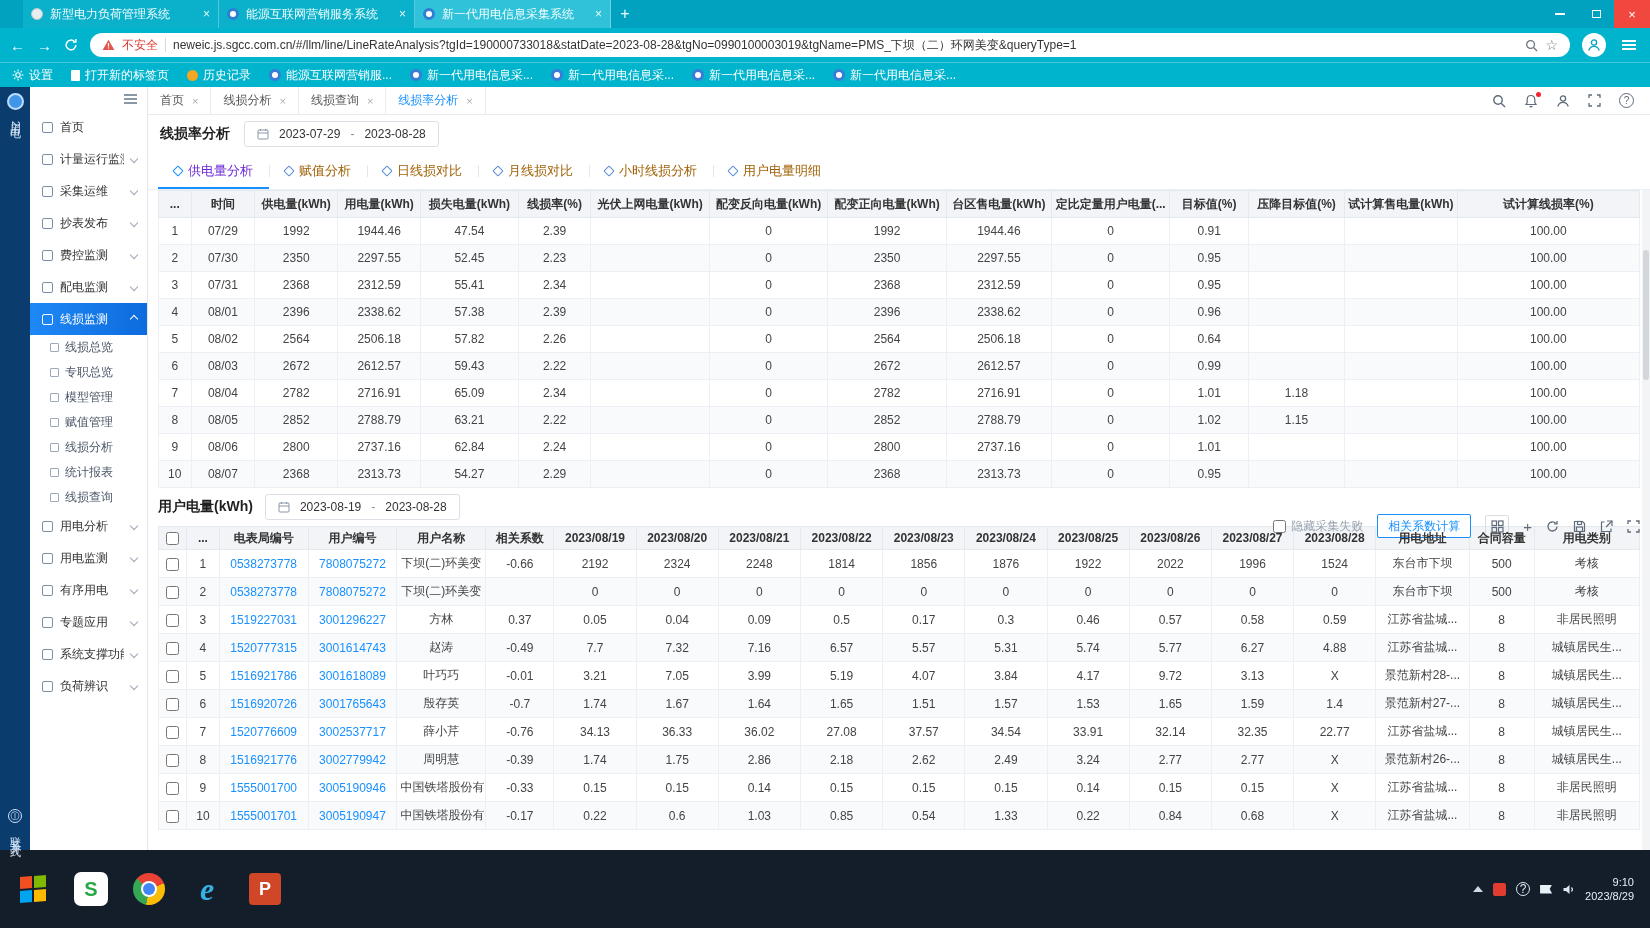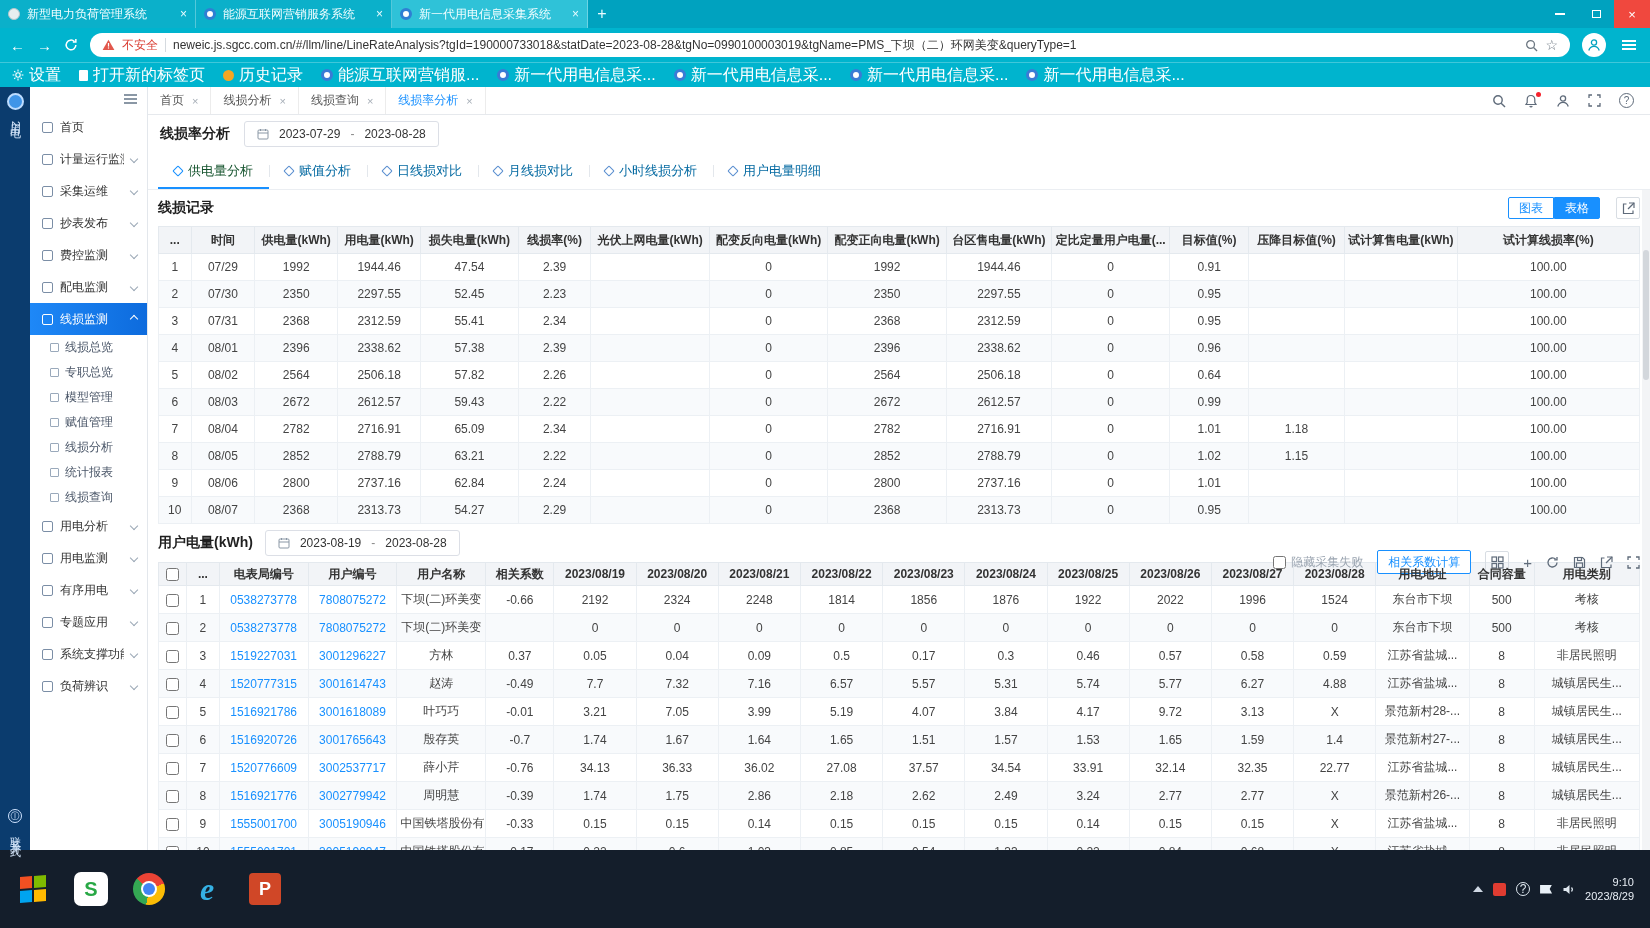--- a/index.html
+++ b/index.html
@@ -1,20 +1,20 @@
 <!DOCTYPE html>
 <html><head>
 <meta charset="utf-8">
 <style>
   html,body{margin:0;padding:0;background:#222;}
   *{box-sizing:border-box;}
   .screen{width:1650px;height:928px;display:flex;flex-direction:column;font-family:"Liberation Sans","DejaVu Sans",sans-serif;font-size:12px;color:#333;background:#fff;overflow:hidden;position:relative;}
 
   
-  .tabstrip{height:28px;background:#00a2bf;display:flex;align-items:stretch;flex:none;}
+  .tabstrip{height:28px;background:#00a2bf;display:flex;align-items:stretch;flex:none;padding-left:23px;}
   .btabs{display:flex;align-items:stretch;}
   .btab{width:196px;display:flex;align-items:center;gap:7px;padding:0 8px;background:#0bb0ca;border-right:1px solid rgba(255,255,255,.3);color:#f2feff;font-size:12px;}
   .btab.active{background:#2fc2d8;}
   .btab-title{flex:1;overflow:hidden;white-space:nowrap;}
   .btab-close{color:#e8fbff;}
   .fav{width:12px;height:12px;border-radius:50%;flex:none;}
   .fav-gray{background:#e8eef0;border:1px solid #b7c6cb;}
   .fav-blue{background:#fff;border:3px solid #2f7fd3;}
   .newtab{width:28px;display:flex;align-items:center;justify-content:center;color:#eafcff;font-size:16px;}
   .winctl{margin-left:auto;display:flex;align-items:stretch;}
@@ -30,21 +30,21 @@
   .addr-div{width:1px;height:14px;background:#d5dadf;flex:none;}
   .url{flex:1;color:#333;font-size:12px;overflow:hidden;white-space:nowrap;}
   .addr-ic{color:#6b7680;display:flex;align-items:center;flex:none;}
   .star{font-size:14px;}
   .avatar{width:24px;height:24px;border-radius:50%;background:#ffffff;display:flex;align-items:center;justify-content:center;flex:none;}
   .menu-ic{display:flex;align-items:center;padding:0 4px;}
   .bars-white{width:14px;height:2px;background:#fff;box-shadow:0 -4px 0 #fff,0 4px 0 #fff;display:inline-block;}
   .bars-gray{width:13px;height:2px;background:#8a97a5;box-shadow:0 -4px 0 #8a97a5,0 4px 0 #8a97a5;display:inline-block;}
 
   .bmrow{height:25px;background:#00b4ce;border-top:1px solid rgba(255,255,255,.25);display:flex;align-items:center;gap:18px;padding:0 12px;flex:none;}
-  .bm{display:flex;align-items:center;gap:5px;color:#fff;font-size:16px;white-space:nowrap;}
+  .bm{display:flex;align-items:center;gap:5px;color:#fff;font-size:12px;white-space:nowrap;}
   .bm-ic{display:flex;align-items:center;}
   .bm-page{width:9px;height:11px;background:#fff;border-radius:1px;display:inline-block;}
   .bm-hist{width:11px;height:11px;border-radius:50%;background:#f5a623;display:inline-block;}
   .bm-site{width:12px;height:12px;border-radius:50%;background:#fff;border:3px solid #3a7bd5;display:inline-block;}
 
   
   .workspace{flex:1;display:flex;min-height:0;}
   .strip{width:30px;background:#0b3c6e;position:relative;flex:none;}
   .strip-top{position:absolute;top:6px;left:0;right:0;display:flex;flex-direction:column;align-items:center;gap:5px;}
   .strip-logo-circle{width:17px;height:17px;border-radius:50%;background:#3f95e8;border:2px solid #bcdcff;}
@@ -80,23 +80,23 @@
   .ph-title{font-size:14px;font-weight:bold;color:#1f1f1f;}
   .datebox{height:26px;border:1px solid #dcdfe6;border-radius:3px;display:flex;align-items:center;gap:10px;padding:0 12px;font-size:12px;color:#333;background:#fff;}
   .dsep{color:#888;}
   .ph-right{margin-left:auto;display:flex;align-items:center;gap:20px;font-size:12px;padding-right:6px;}
   .stat{display:flex;align-items:center;gap:6px;}
   .bluebar{width:3px;height:13px;background:#1890ff;flex:none;}
   .stat-label{color:#555;}
   .stat-value{font-weight:bold;color:#1f1f1f;}
 
   .subtabs{height:37px;background:#fff;display:flex;align-items:stretch;padding:0 10px;border-bottom:1px solid #ebeef2;flex:none;}
-  .stab{display:flex;align-items:center;gap:6px;padding:0 16px;font-size:13px;color:#0369a1;position:relative;}
+  .stab{display:flex;align-items:center;gap:6px;padding:0 16px;font-size:13px;color:#a16207;position:relative;}
   .stab + .stab::before{content:"";position:absolute;left:0;top:12px;bottom:12px;width:1px;background:#e3e7ec;}
-  .stab.active{color:#14532d;box-shadow:inset 0 -2px 0 #1890ff;}
+  .stab.active{color:#6d28d9;box-shadow:inset 0 -2px 0 #1890ff;}
   .diamond{width:8px;height:8px;border:1.5px solid #5b8fd0;transform:rotate(45deg);border-radius:1px;flex:none;}
   .stab.active .diamond{border-color:#1890ff;}
 
   .content{flex:1;background:#fff;padding:0 10px;overflow:hidden;position:relative;min-height:0;}
   .sec1{height:36px;display:flex;align-items:center;gap:8px;}
   .sec-title{font-size:14px;font-weight:bold;color:#1f1f1f;}
   .toggle{margin-left:auto;display:flex;}
   .tgl{height:22px;padding:0 10px;font-size:12px;display:flex;align-items:center;border:1px solid #1890ff;}
   .tgl.chart{color:#1890ff;background:#fff;border-radius:2px 0 0 2px;}
   .tgl.table{color:#fff;background:#1890ff;border-radius:0 2px 2px 0;}
@@ -473,34 +473,20 @@
             <span class="diamond"></span>
             <span>小时线损分析</span>
           </div>
           <div class="stab">
             <span class="diamond"></span>
             <span>用户电量明细</span>
           </div>
         </div>
 
       <div class="content">
-        <div class="sec1">
-          <span class="sec-title">线损记录</span>
-          <div class="toggle">
-            <span class="tgl chart">图表</span>
-            <span class="tgl table">表格</span>
-          </div>
-          <span class="iconbtn">
-            <svg width="13" height="13" viewBox="0 0 13 13" fill="none" stroke="#5f6b7a" stroke-width="1.2">
-                <path d="M4.5 2H1.5v9.5h9.5V8.5"></path>
-                <path d="M7 1h5v5"></path>
-                <path d="M12 1L6 7"></path>
-              </svg>
-          </span>
-        </div>
 
         <table id="table1" class="grid">
           <colgroup>
             <col style="width:2.2%">
               <col style="width:4.3%">
               <col style="width:5.6%">
               <col style="width:5.6%">
               <col style="width:6.6%">
               <col style="width:4.9%">
               <col style="width:8%">

